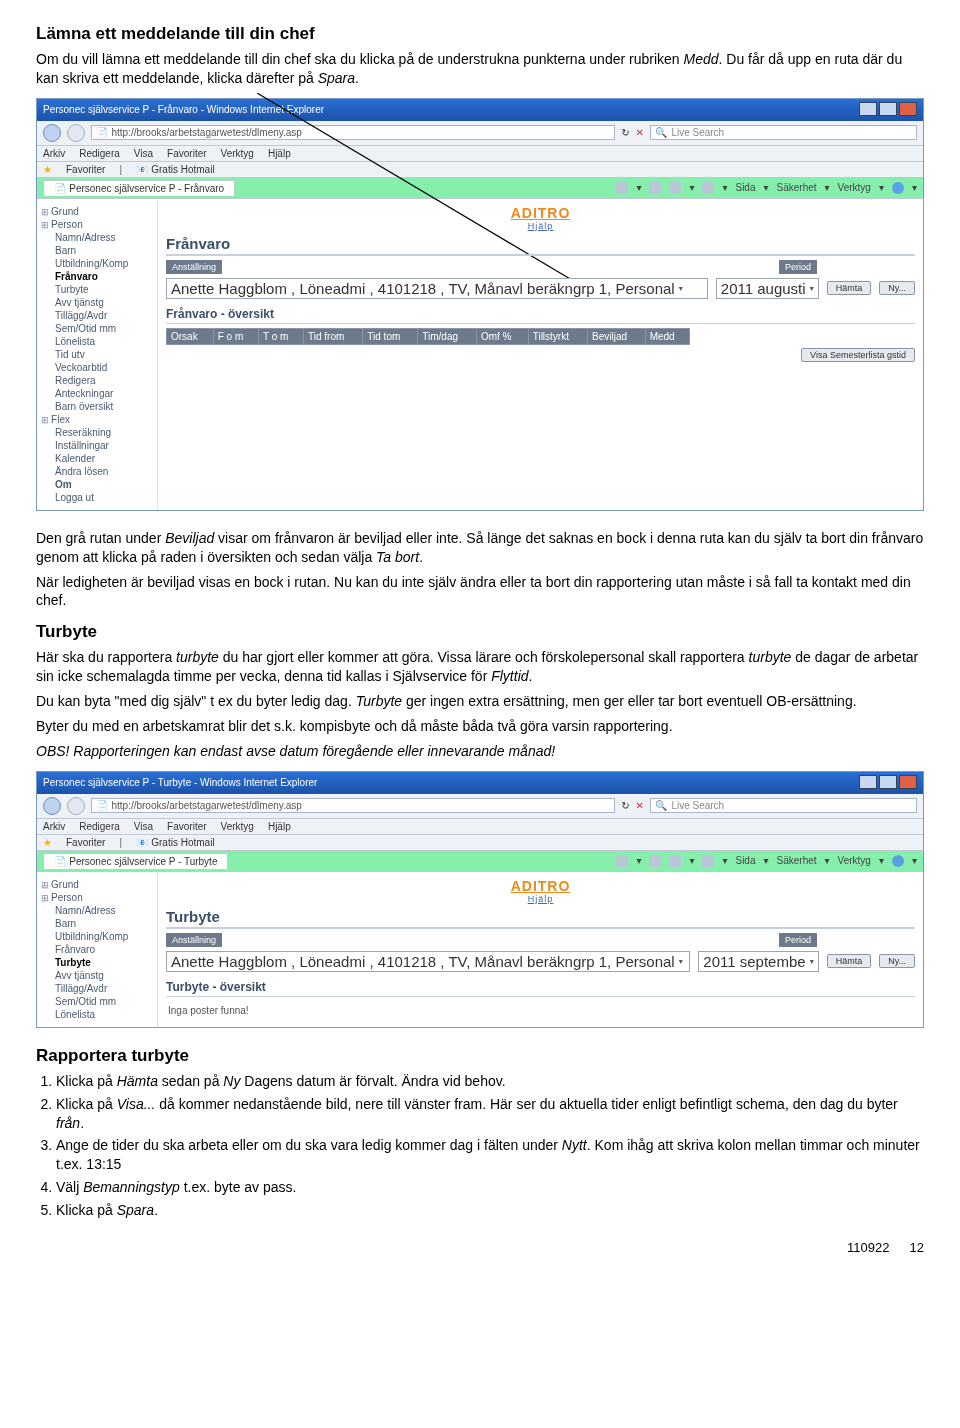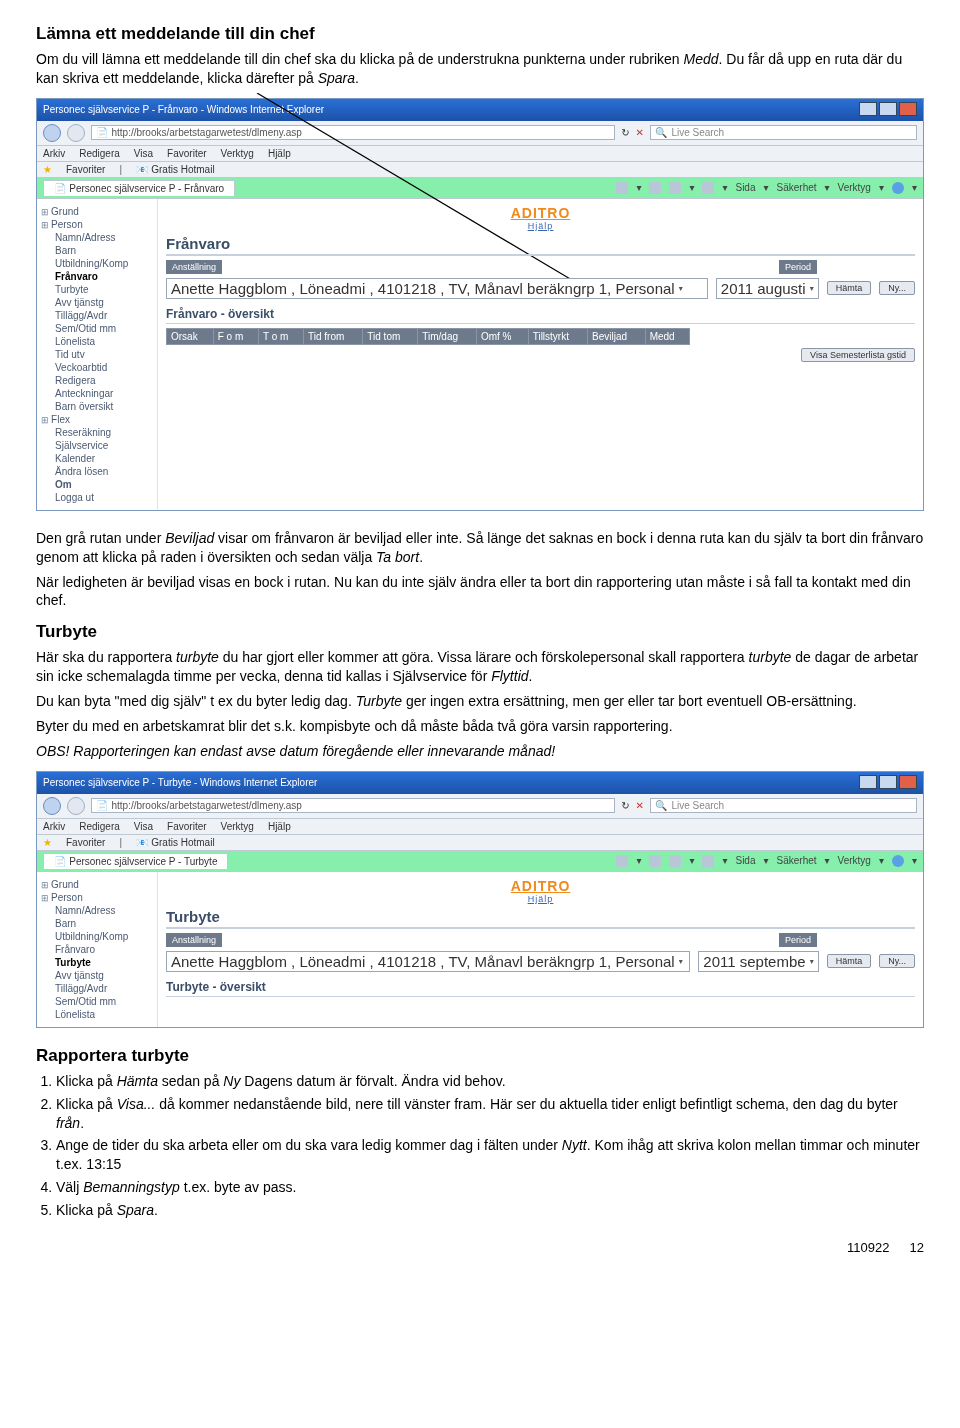--- a/index.html
+++ b/index.html
@@ -168,21 +168,21 @@
       <div style="padding-left:14px;">Tillägg/Avdr</div>
       <div style="padding-left:14px;">Sem/Otid mm</div>
       <div style="padding-left:14px;">Lönelista</div>
       <div style="padding-left:14px;">Tid utv</div>
       <div style="padding-left:14px;">Veckoarbtid</div>
       <div style="padding-left:14px;">Redigera</div>
       <div style="padding-left:14px;">Anteckningar</div>
       <div style="padding-left:14px;">Barn översikt</div>
       <div class="tree-root">Flex</div>
       <div style="padding-left:14px;">Reseräkning</div>
-      <div style="padding-left:14px;">Självservice</div>
+      <div style="padding-left:14px;">Inställningar</div>
       <div style="padding-left:14px;">Kalender</div>
       <div style="padding-left:14px;">Ändra lösen</div>
       <div style="padding-left:14px;font-weight:bold;">Om</div>
       <div style="padding-left:14px;">Logga ut</div>
     </div>
     <div class="maincol">
       <div class="brand">
         <span>ADITRO</span>
         <span class="help">Hjälp</span>
       </div>
@@ -331,20 +331,21 @@
         <span class="drop" style="flex:3;">
             <span>Anette Haggblom , Löneadmi , 4101218 , TV, Månavl beräkngrp 1, Personal</span>
           </span>
         <span class="drop">
             <span>2011 septembe</span>
           </span>
         <span class="btn">Hämta</span>
         <span class="btn">Ny...</span>
       </div>
       <div class="panel-h2">Turbyte - översikt</div>
+      <div style="padding:4px 2px;color:#555;">Inga poster funna!</div>
     </div>
   </div>
 </div>
 
 <h2 class="section">Rapportera turbyte</h2>
 <ol class="steps">
   <li>
     <span>Klicka på </span><span class="italic">Hämta</span><span> sedan på </span><span class="italic">Ny</span><span> Dagens datum är förvalt. Ändra vid behov.</span>
   </li>
   <li>

